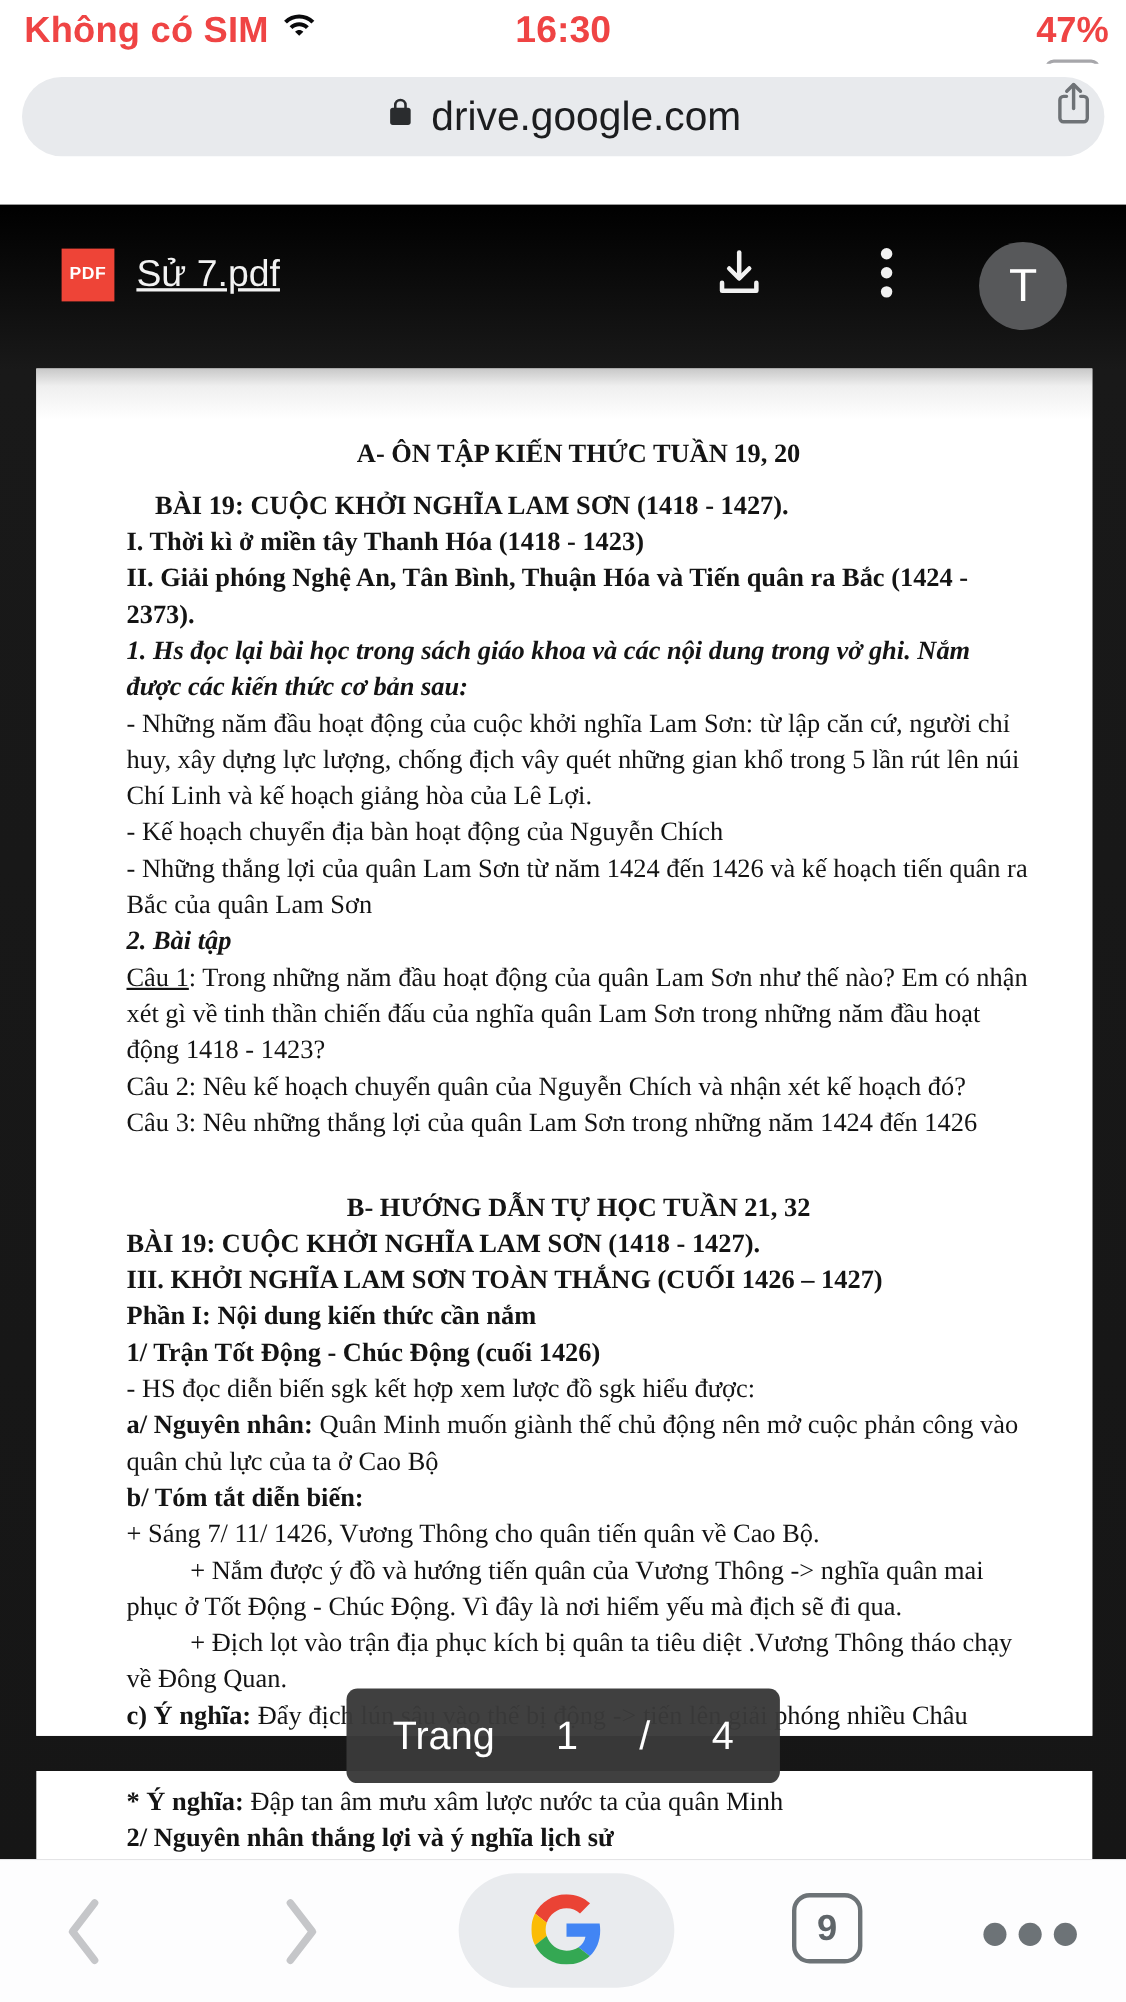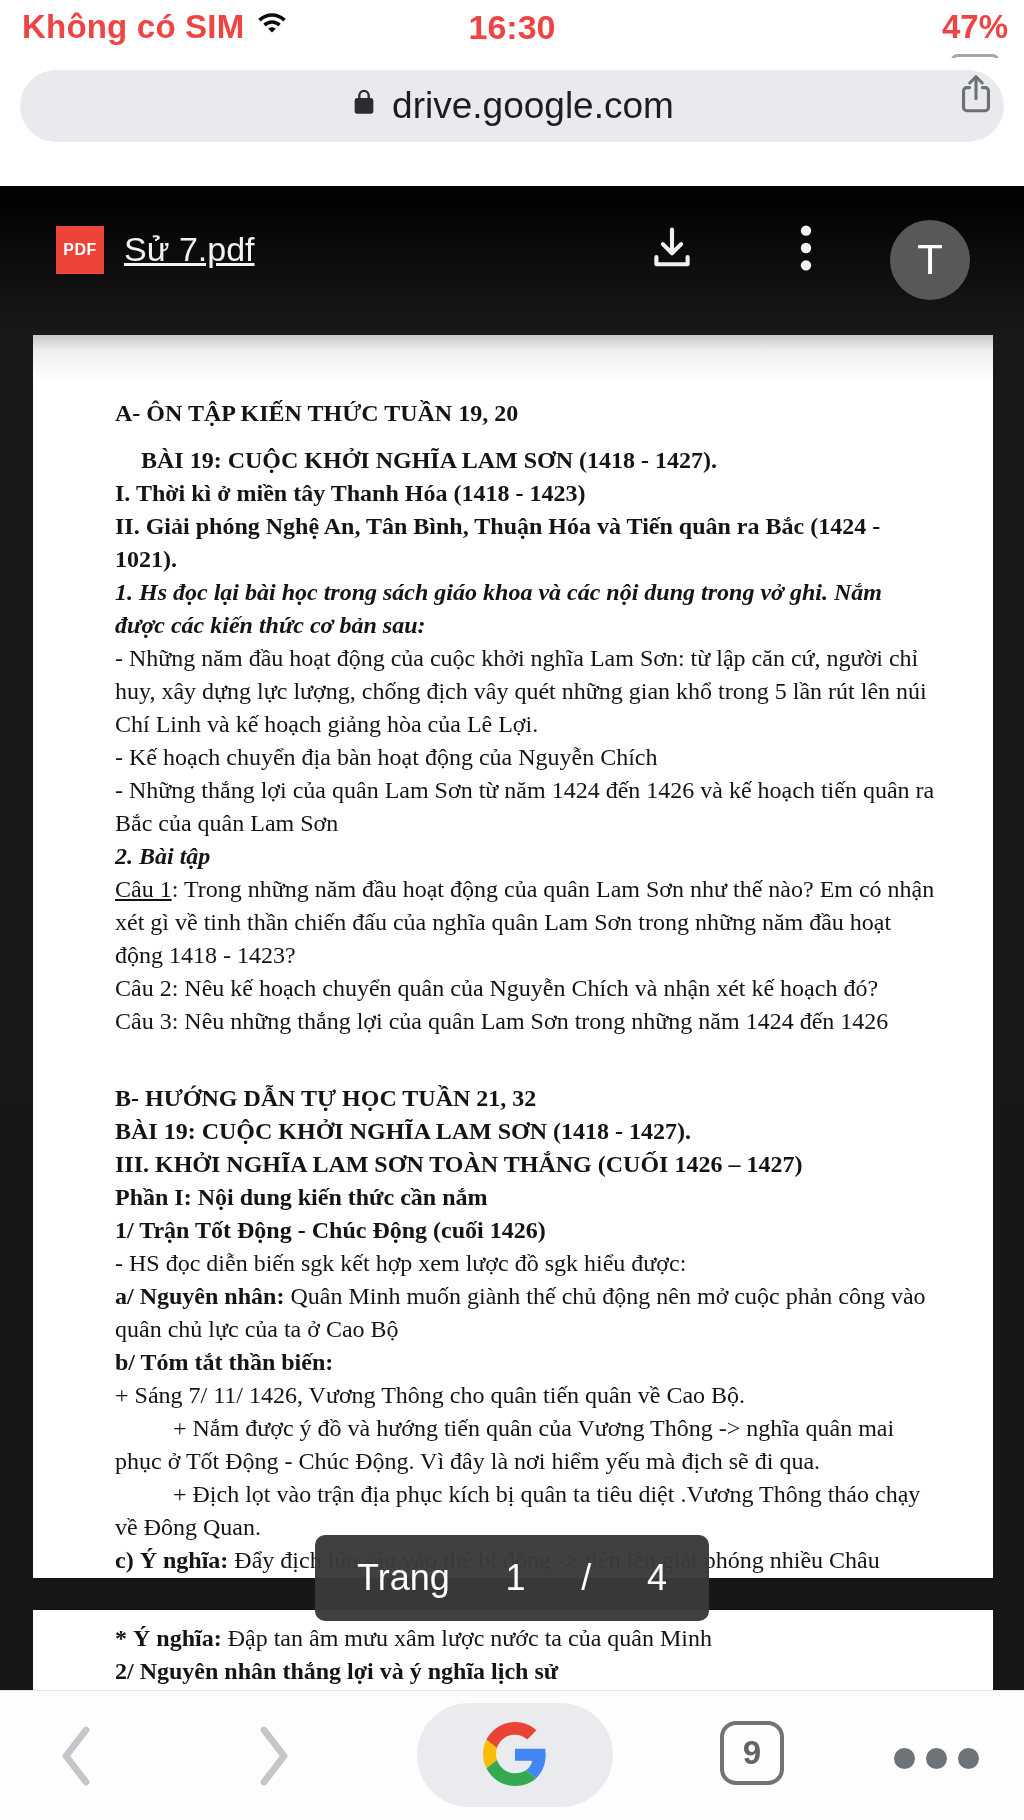--- a/index.html
+++ b/index.html
@@ -69,21 +69,21 @@
     padding:62px 56px 0 82px;
     font-family:"Liberation Serif","DejaVu Serif",serif;
     font-size:24px; line-height:33px; color:#141414;
   }
   .doc2{ padding:12px 56px 0 82px;
     font-family:"Liberation Serif","DejaVu Serif",serif;
     font-size:24px; line-height:33px; color:#141414;}
   .doc p, .doc2 p{ margin:0;}
   .b{ font-weight:bold;}
   .bi{ font-weight:bold; font-style:italic;}
-  .ctr{ font-weight:bold;}
+  .ctr{ text-align:center; font-weight:bold;}
   .mt1{ margin-top:14px !important;}
   .secb{ margin-top:44px !important;}
   .ti26{ text-indent:26px;}
   .ti58{ text-indent:58px;}
   .lead{ font-weight:bold;}
   .u{ text-decoration:underline;}
 
   
   .page-indicator{
     position:absolute; left:315px; top:1349px; width:394px; height:86px;
@@ -181,37 +181,37 @@
         </svg>
       </button>
       <button class="avatar">T</button>
     </div>
 
     <div class="page page1">
       <div class="doc">
         <p class="ctr">A- ÔN TẬP KIẾN THỨC TUẦN 19, 20</p>
         <p class="b ti26 mt1">BÀI 19: CUỘC KHỞI NGHĨA LAM SƠN (1418 - 1427).</p>
         <p class="b">I. Thời kì ở miền tây Thanh Hóa (1418 - 1423)</p>
-        <p class="b">II. Giải phóng Nghệ An, Tân Bình, Thuận Hóa và Tiến quân ra Bắc (1424 - 1021).</p>
+        <p class="b">II. Giải phóng Nghệ An, Tân Bình, Thuận Hóa và Tiến quân ra Bắc (1424 - 2373).</p>
         <p class="bi">1. Hs đọc lại bài học trong sách giáo khoa và các nội dung trong vở ghi. Nắm được các kiến thức cơ bản sau:</p>
         <p>- Những năm đầu hoạt động của cuộc khởi nghĩa Lam Sơn: từ lập căn cứ, người chỉ huy, xây dựng lực lượng, chống địch vây quét những gian khổ trong 5 lần rút lên núi Chí Linh và kế hoạch giảng hòa của Lê Lợi.</p>
         <p>- Kế hoạch chuyển địa bàn hoạt động của Nguyễn Chích</p>
         <p>- Những thắng lợi của quân Lam Sơn từ năm 1424 đến 1426 và kế hoạch tiến quân ra Bắc của quân Lam Sơn</p>
         <p class="bi">2. Bài tập</p>
         <p><span class="u">Câu 1</span><span>: Trong những năm đầu hoạt động của quân Lam Sơn như thế nào? Em có nhận xét gì về tinh thần chiến đấu của nghĩa quân Lam Sơn trong những năm đầu hoạt động 1418 - 1423?</span></p>
         <p>Câu 2: Nêu kế hoạch chuyển quân của Nguyễn Chích và nhận xét kế hoạch đó?</p>
         <p>Câu 3: Nêu những thắng lợi của quân Lam Sơn trong những năm 1424 đến 1426</p>
         <p class="ctr secb">B- HƯỚNG DẪN TỰ HỌC TUẦN 21, 32</p>
         <p class="b">BÀI 19: CUỘC KHỞI NGHĨA LAM SƠN (1418 - 1427).</p>
         <p class="b">III. KHỞI NGHĨA LAM SƠN TOÀN THẮNG (CUỐI 1426 – 1427)</p>
         <p class="b">Phần I: Nội dung kiến thức cần nắm</p>
         <p class="b">1/ Trận Tốt Động - Chúc Động (cuối 1426)</p>
         <p>- HS đọc diễn biến sgk kết hợp xem lược đồ sgk hiểu được:</p>
         <p><span class="lead">a/ Nguyên nhân:</span><span> Quân Minh muốn giành thế chủ động nên mở cuộc phản công vào quân chủ lực của ta ở Cao Bộ</span></p>
-        <p class="b">b/ Tóm tắt thần biến:</p>
+        <p class="b">b/ Tóm tắt diễn biến:</p>
         <p>+ Sáng 7/ 11/ 1426, Vương Thông cho quân tiến quân về Cao Bộ.</p>
         <p class="ti58">+ Nắm được ý đồ và hướng tiến quân của Vương Thông -&gt; nghĩa quân mai phục ở Tốt Động - Chúc Động. Vì đây là nơi hiểm yếu mà địch sẽ đi qua.</p>
         <p class="ti58">+ Địch lọt vào trận địa phục kích bị quân ta tiêu diệt .Vương Thông tháo chạy về Đông Quan.</p>
         <p><span class="lead">c) Ý nghĩa:</span><span> Đẩy địch lún sâu vào thế bị động -&gt; tiến lên giải phóng nhiều Châu Huyện.</span></p>
 
       </div>
     </div>
 
     <div class="page page2">
       <div class="doc2">

